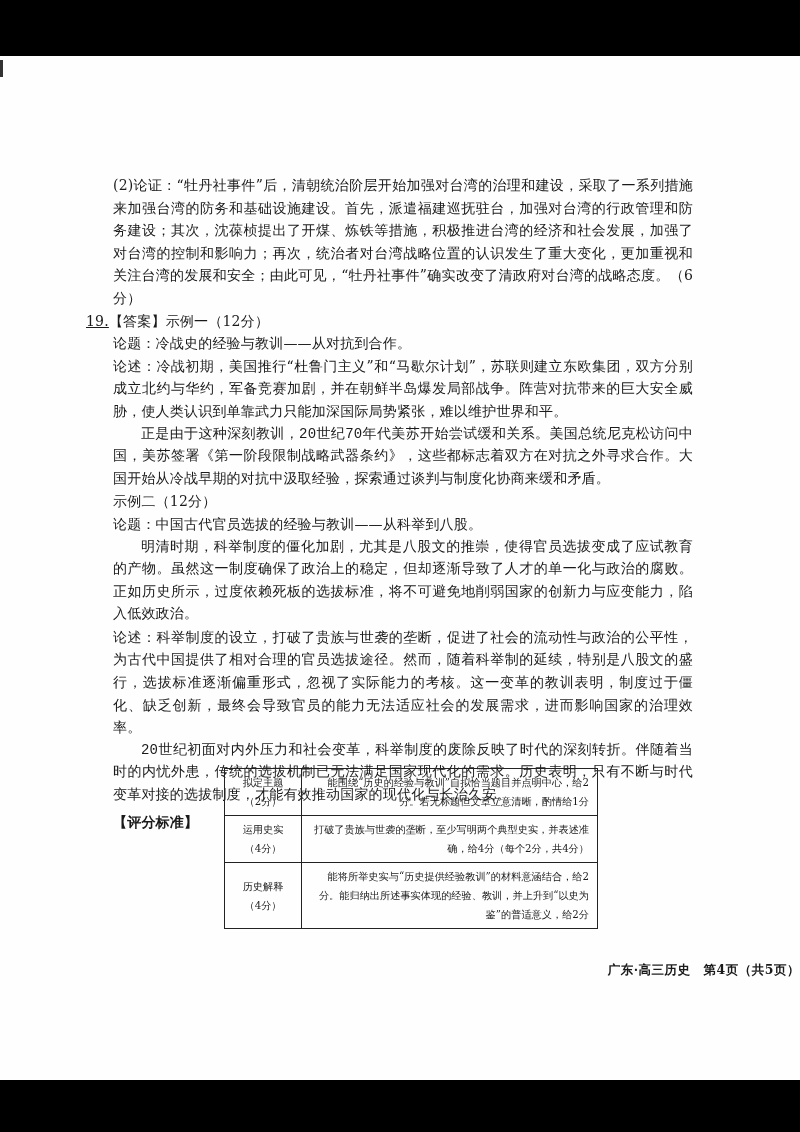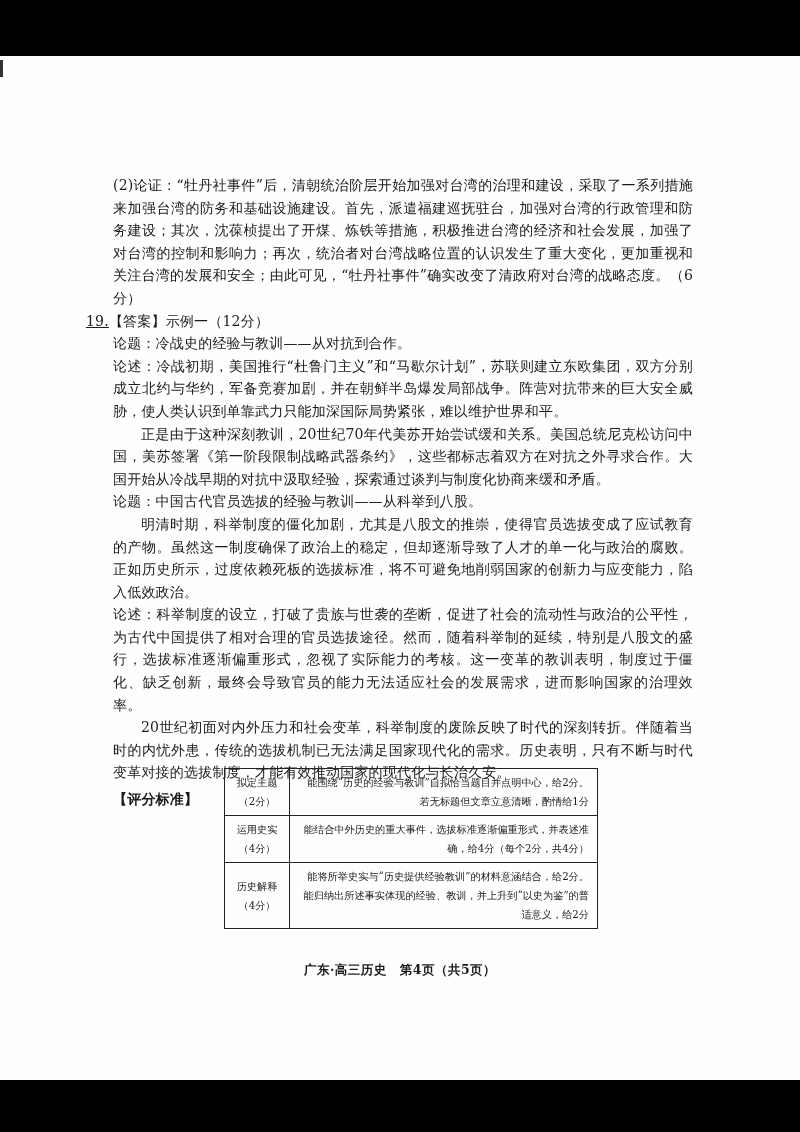--- a/index.html
+++ b/index.html
@@ -10,51 +10,52 @@
       color: #1a1a1a;
     }
     .bar-top { position: absolute; left: 0; top: 0; width: 800px; height: 56px; background: #000; }
     .bar-bottom { position: absolute; left: 0; top: 1080px; width: 800px; height: 52px; background: #000; }
     .edge-mark { position: absolute; left: 0; top: 60px; width: 3px; height: 17px; background: #333; }
     .content {
       position: absolute; left: 113px; top: 174px; width: 580px;
       font-size: 14px; line-height: 22.6px; letter-spacing: 0.2px;
     }
     .p { margin: 0; text-align: justify; }
-    .indent { text-indent: 2em; }
+    .indent { text-indent: 2em; font-family: Liberation Mono, monospace; }
     .q-num { margin-left: -27px; text-decoration: underline; }
     .rubric-heading { font-weight: bold; margin-top: 4px; }
     table.rubric {
       position: absolute; left: 224px; top: 768px; width: 374px;
       border-collapse: collapse; font-size: 10.2px; line-height: 19px;
       border: 1.5px solid #222;
     }
     table.rubric td { border: 1px solid #222; vertical-align: middle; padding: 4px 8px; text-align: right; }
-    table.rubric td.crit { width: 46px; text-align: center; padding: 4px 9px; }
+    table.rubric td.crit { width: 46px; text-align: center; padding: 4px 15px; }
     .footer {
-      position: absolute; left: 0; top: 962px; width: 800px; text-align: center;
+      position: absolute; left: 0; top: 962px; width: 800px; text-align: right;
       font-size: 12.5px; font-weight: bold; letter-spacing: 0.5px;
     }
   </style>
 </head>
 <body>
 
 <div class="bar-top"></div>
 <div class="edge-mark"></div>
 
 <div class="content">
   <p class="p">(2)论证：“牡丹社事件”后，清朝统治阶层开始加强对台湾的治理和建设，采取了一系列措施来加强台湾的防务和基础设施建设。首先，派遣福建巡抚驻台，加强对台湾的行政管理和防务建设；其次，沈葆桢提出了开煤、炼铁等措施，积极推进台湾的经济和社会发展，加强了对台湾的控制和影响力；再次，统治者对台湾战略位置的认识发生了重大变化，更加重视和关注台湾的发展和安全；由此可见，“牡丹社事件”确实改变了清政府对台湾的战略态度。（6分）</p>
 
   <p class="p">
     <span class="q-num">19.</span><span>【答案】示例一（12分）</span>
   </p>
   <p class="p">论题：冷战史的经验与教训——从对抗到合作。</p>
   <p class="p">论述：冷战初期，美国推行“杜鲁门主义”和“马歇尔计划”，苏联则建立东欧集团，双方分别成立北约与华约，军备竞赛加剧，并在朝鲜半岛爆发局部战争。阵营对抗带来的巨大安全威胁，使人类认识到单靠武力只能加深国际局势紧张，难以维护世界和平。</p>
   <p class="p indent">正是由于这种深刻教训，20世纪70年代美苏开始尝试缓和关系。美国总统尼克松访问中国，美苏签署《第一阶段限制战略武器条约》，这些都标志着双方在对抗之外寻求合作。大国开始从冷战早期的对抗中汲取经验，探索通过谈判与制度化协商来缓和矛盾。</p>
 
+  <p class="p">示例二（12分）</p>
   <p class="p">论题：中国古代官员选拔的经验与教训——从科举到八股。</p>
   <p class="p indent">明清时期，科举制度的僵化加剧，尤其是八股文的推崇，使得官员选拔变成了应试教育的产物。虽然这一制度确保了政治上的稳定，但却逐渐导致了人才的单一化与政治的腐败。正如历史所示，过度依赖死板的选拔标准，将不可避免地削弱国家的创新力与应变能力，陷入低效政治。</p>
   <p class="p">论述：科举制度的设立，打破了贵族与世袭的垄断，促进了社会的流动性与政治的公平性，为古代中国提供了相对合理的官员选拔途径。然而，随着科举制的延续，特别是八股文的盛行，选拔标准逐渐偏重形式，忽视了实际能力的考核。这一变革的教训表明，制度过于僵化、缺乏创新，最终会导致官员的能力无法适应社会的发展需求，进而影响国家的治理效率。</p>
   <p class="p indent">20世纪初面对内外压力和社会变革，科举制度的废除反映了时代的深刻转折。伴随着当时的内忧外患，传统的选拔机制已无法满足国家现代化的需求。历史表明，只有不断与时代变革对接的选拔制度，才能有效推动国家的现代化与长治久安。</p>
 
   <p class="p rubric-heading">【评分标准】</p>
 </div>
 
 <table class="rubric">
   <tbody>
@@ -63,21 +64,21 @@
       <div>拟定主题</div>
       <div>（2分）</div>
     </td>
     <td>能围绕“历史的经验与教训”自拟恰当题目并点明中心，给2分。若无标题但文章立意清晰，酌情给1分</td>
   </tr>
   <tr>
     <td class="crit">
       <div>运用史实</div>
       <div>（4分）</div>
     </td>
-    <td>能结合中外历史的重大事件，选拔标准逐渐偏重形式，并表述准确，给4分（每个2分，共4分）</td>
+    <td>打破了贵族与世袭的垄断，至少写明两个典型史实，并表述准确，给4分（每个2分，共4分）</td>
   </tr>
   <tr>
     <td class="crit">
       <div>历史解释</div>
       <div>（4分）</div>
     </td>
     <td>能将所举史实与“历史提供经验教训”的材料意涵结合，给2分。能归纳出所述事实体现的经验、教训，并上升到“以史为鉴”的普适意义，给2分</td>
   </tr>
 </tbody>
   </table>

